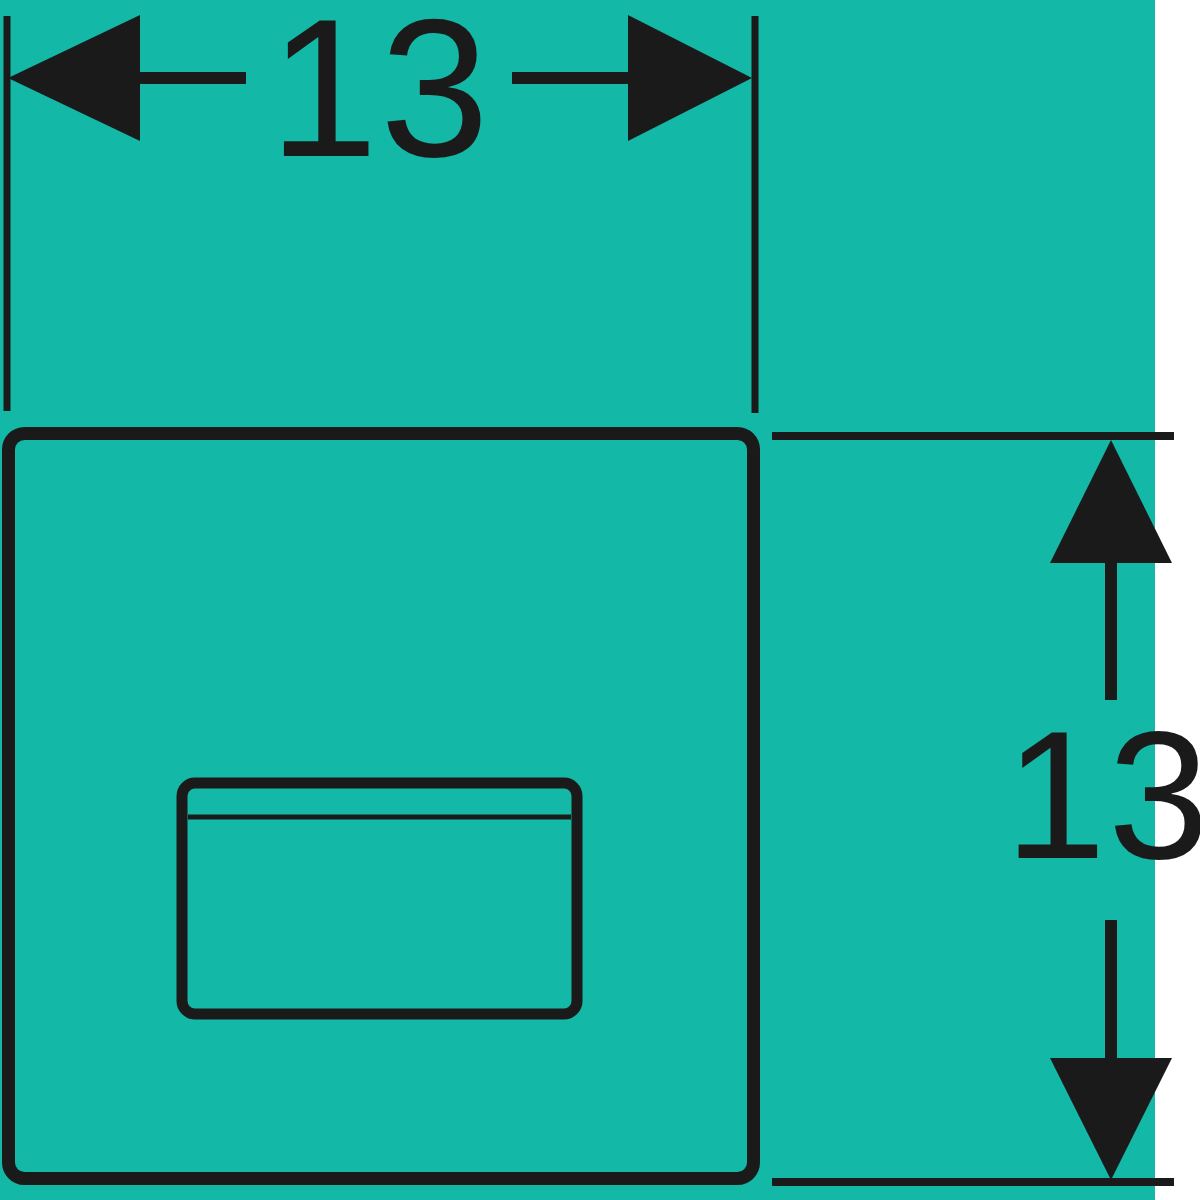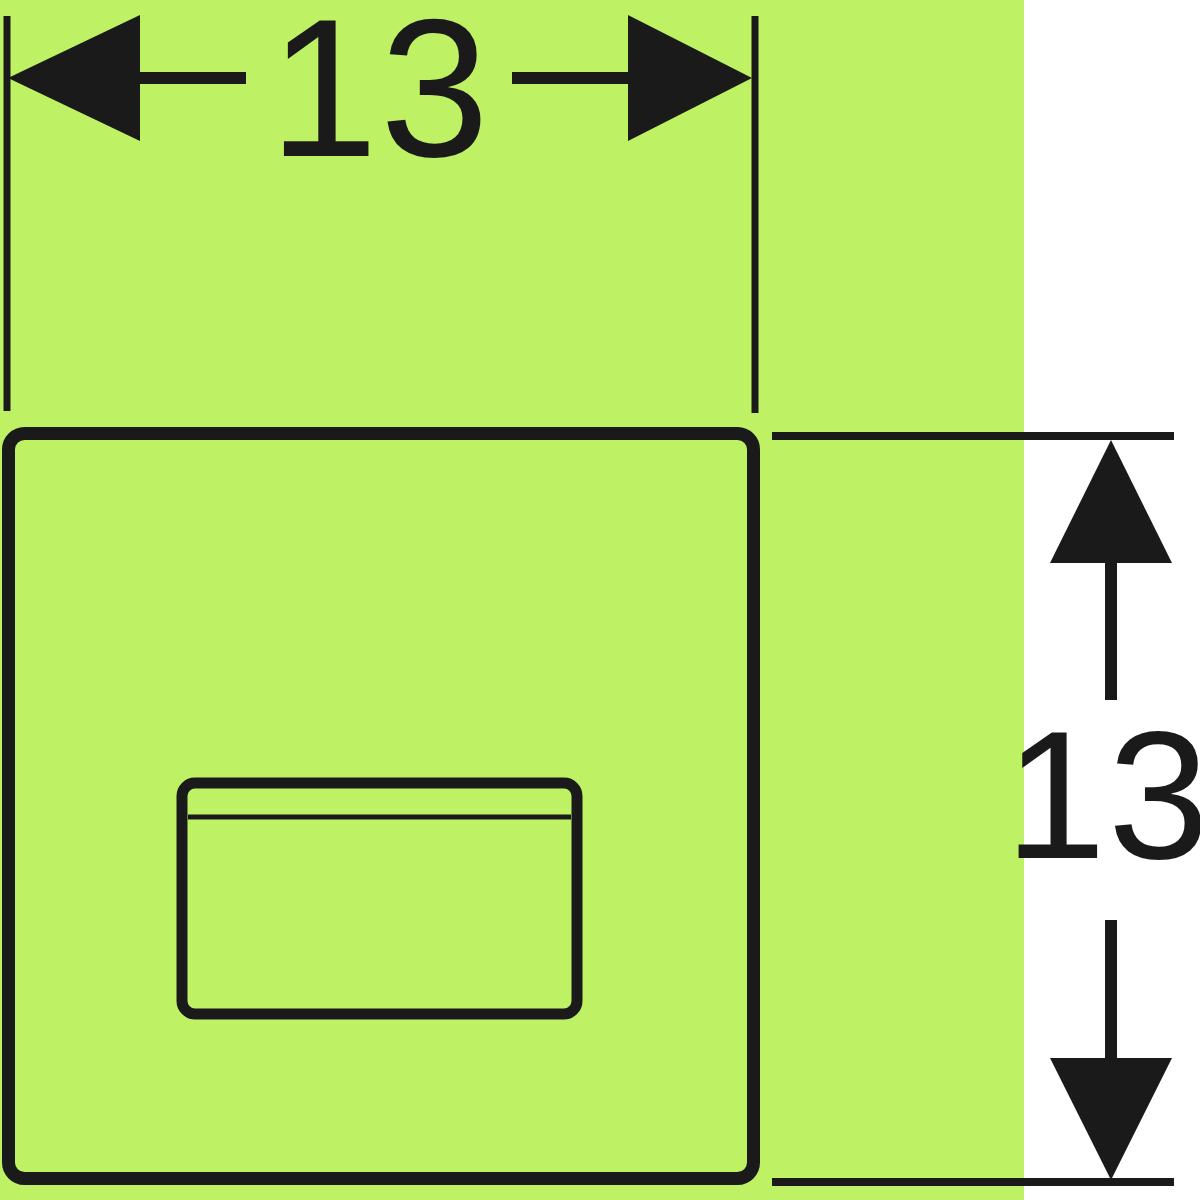--- a/index.html
+++ b/index.html
@@ -9,23 +9,23 @@
     background: #ffffff;
   }
   body {
     width: 1200px;
     height: 1200px;
     font-family: "Liberation Sans", sans-serif;
     overflow: hidden;
   }
   #drawing-root {
     position: relative;
-    width: 1024px;
+    width: 1155px;
     height: 1200px;
-    background: #bef264;
+    background: #14b8a6;
   }
   #drawing-svg {
     display: block;
     width: 1200px;
     height: 1200px;
   }
   .dim-text {
     font-family: "Liberation Sans", sans-serif;
     font-weight: 300;
     fill: #1a1a1a;

